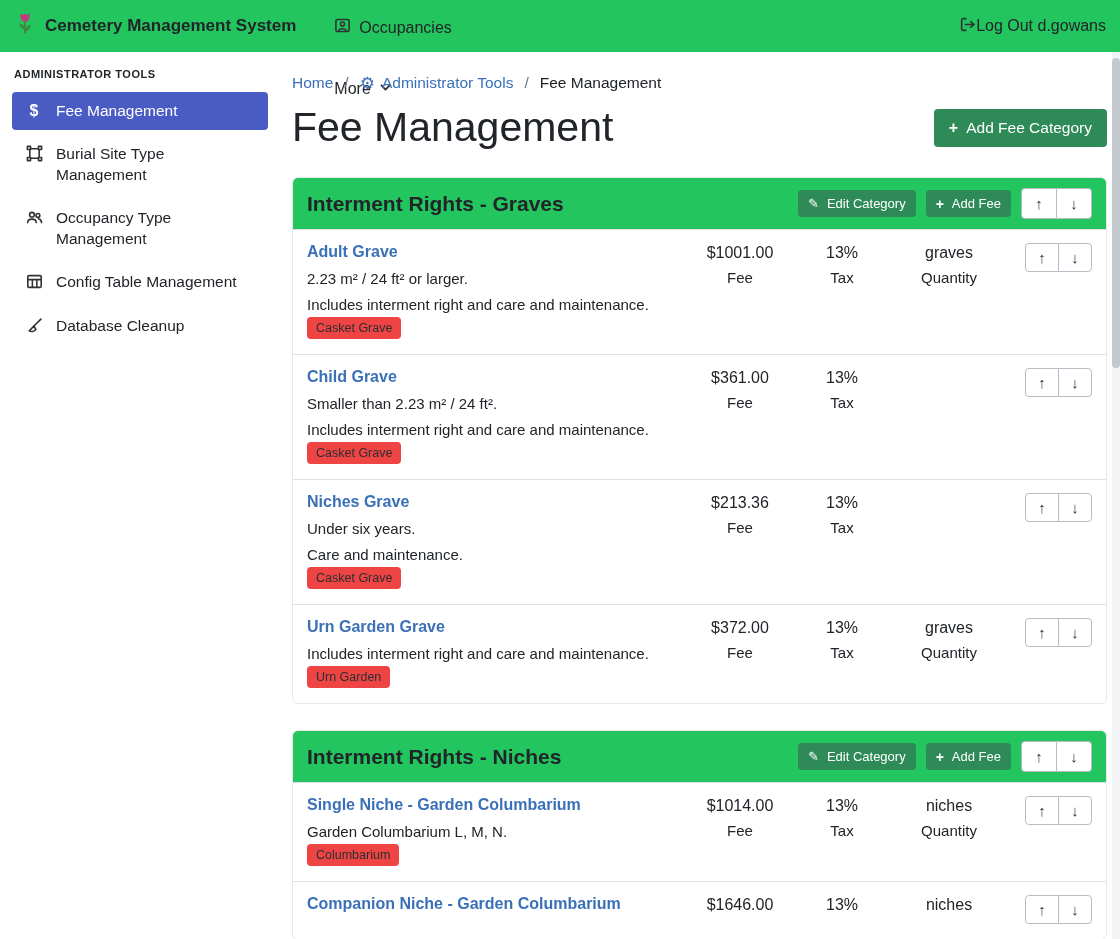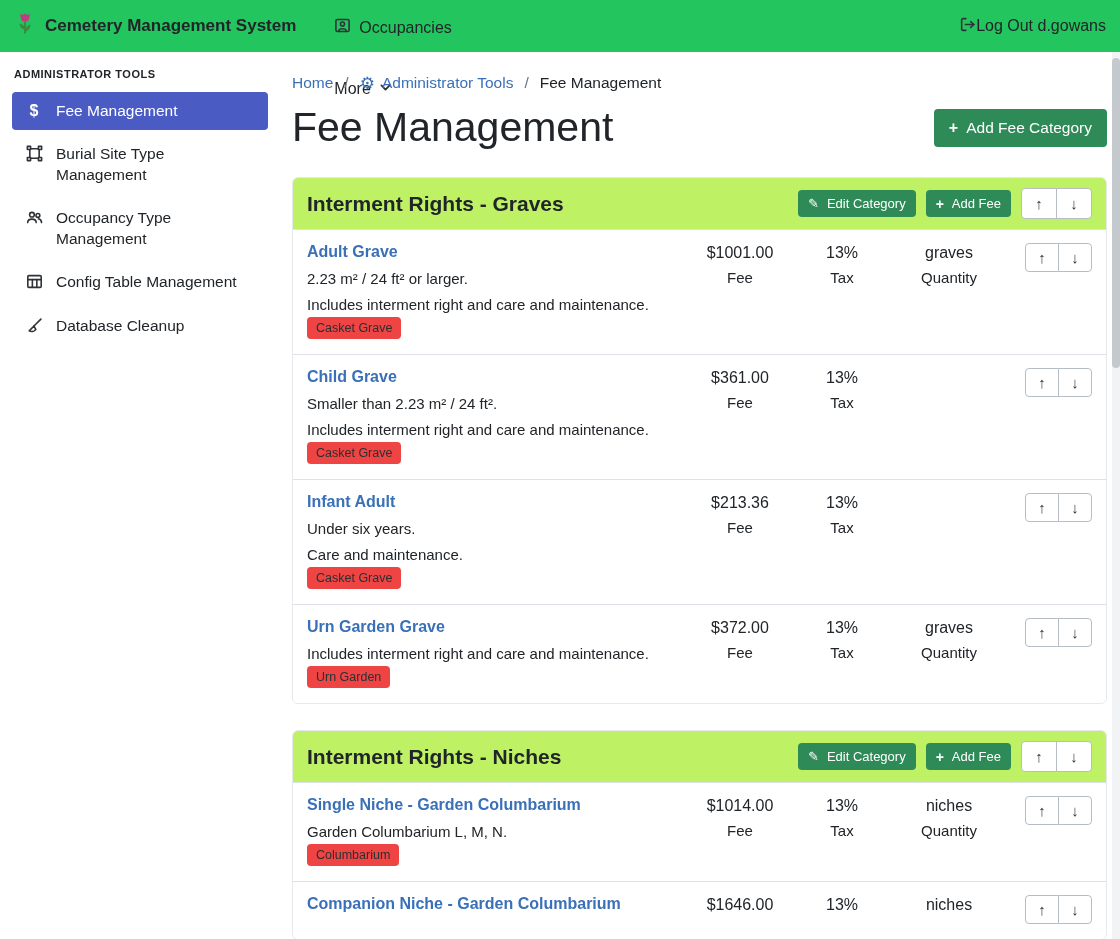--- a/index.html
+++ b/index.html
@@ -34,21 +34,21 @@
   .title-row { display: flex; align-items: center; margin-top: 12px; }
   .page-title { font-size: 41px; font-weight: 400; }
   .btn-green { background: #2e8a57; color: #fff; border: none; border-radius: 4px; display: inline-flex; align-items: center; gap: 8px; cursor: pointer; font-family: inherit; }
   .btn-lg { font-size: 15.5px; padding: 10px 15px; margin-left: auto; }
   .btn-sm { font-size: 13px; padding: 6px 10px; }
   .plus-glyph { font-size: 16px; font-weight: bold; line-height: 1; }
   .pencil-glyph { font-size: 13px; line-height: 1; }
 
   
   .card { border: 1px solid #e6e8eb; border-radius: 6px; margin-top: 26px; overflow: hidden; background: #fff; }
-  .card-header { background: #bef264; display: flex; align-items: center; padding: 10px 14px; gap: 10px; }
+  .card-header { background: #22c55e; display: flex; align-items: center; padding: 10px 14px; gap: 10px; }
   .card-title { flex: 1; font-size: 21px; font-weight: 600; }
 
   .btn-group { display: flex; }
   .arrow-btn { background: #fff; border: 1px solid #b7bdc4; width: 36px; height: 31px; font-size: 15px; font-weight: bold; color: #33383d; cursor: pointer; font-family: inherit; }
   .arrow-btn:first-child { border-radius: 4px 0 0 4px; }
   .arrow-btn:last-child { border-radius: 0 4px 4px 0; margin-left: -1px; }
 
   .fee-row { display: flex; padding: 13px 14px 15px; border-top: 1px solid #dee2e6; background: #fff; }
   .fee-main { flex: 1; padding-right: 8px; }
   .fee-name { color: #3a70b8; font-weight: bold; font-size: 16px; text-decoration: none; cursor: pointer; display: inline-block; }
@@ -264,21 +264,21 @@
       </div>
       <div class="colv col-qty"></div>
       <div class="col-arrows">
         <button class="arrow-btn"><span>↑</span></button>
         <button class="arrow-btn"><span>↓</span></button>
       </div>
     </div>
 
     <div class="fee-row">
       <div class="fee-main">
-        <a class="fee-name">Infant Adult</a>
+        <a class="fee-name">Niches Grave</a>
         <div class="fee-desc">Under six years.</div>
         <div class="fee-desc">Care and maintenance.</div>
         <div><span class="fee-badge">Casket Grave</span></div>
       </div>
       <div class="colv col-fee">
         <div class="col-value">$213.36</div>
         <div class="col-label">Fee</div>
       </div>
       <div class="colv col-tax">
         <div class="col-value">13%</div>

